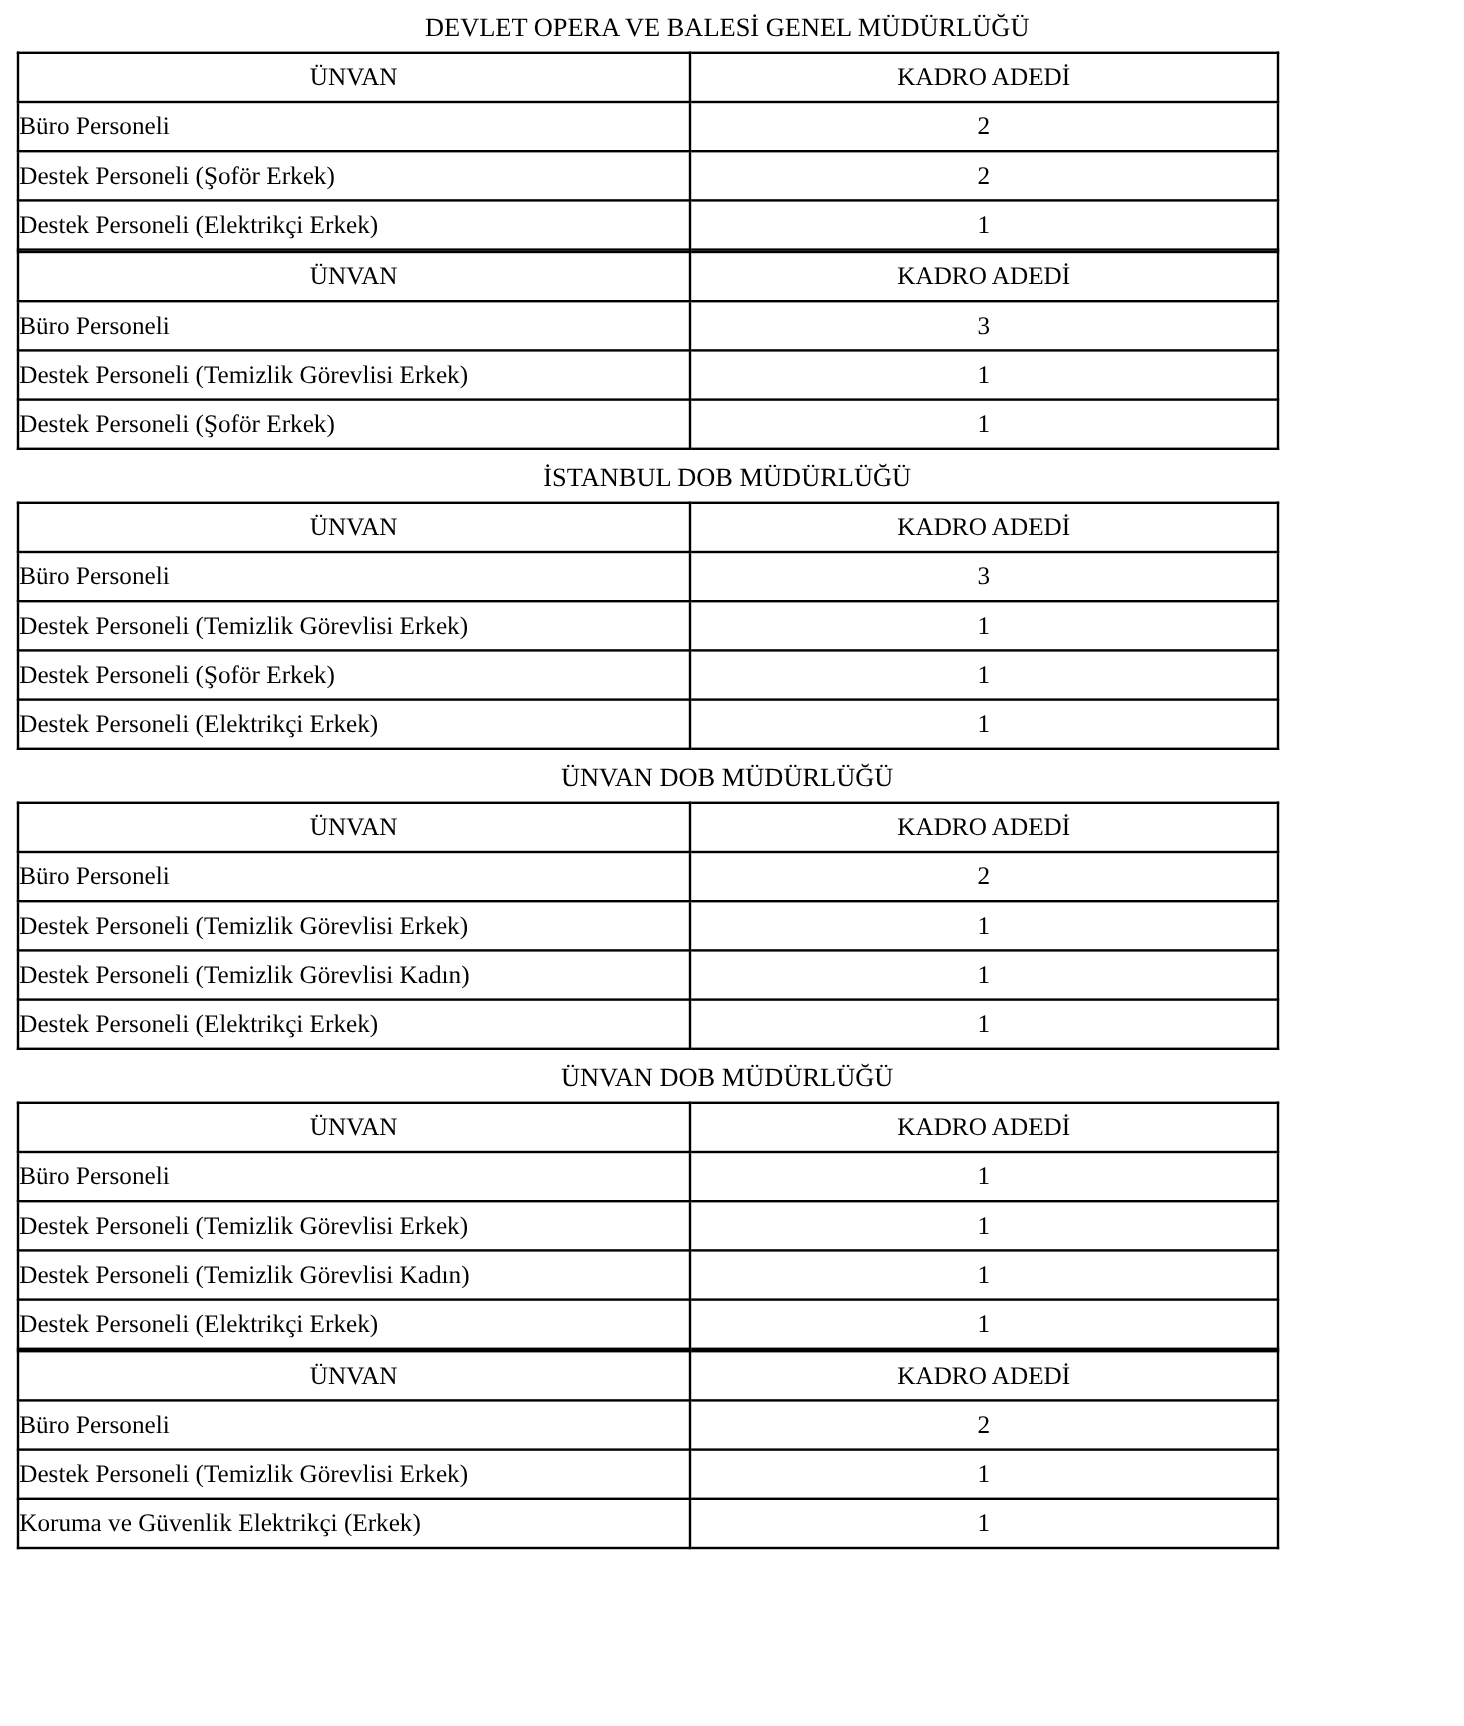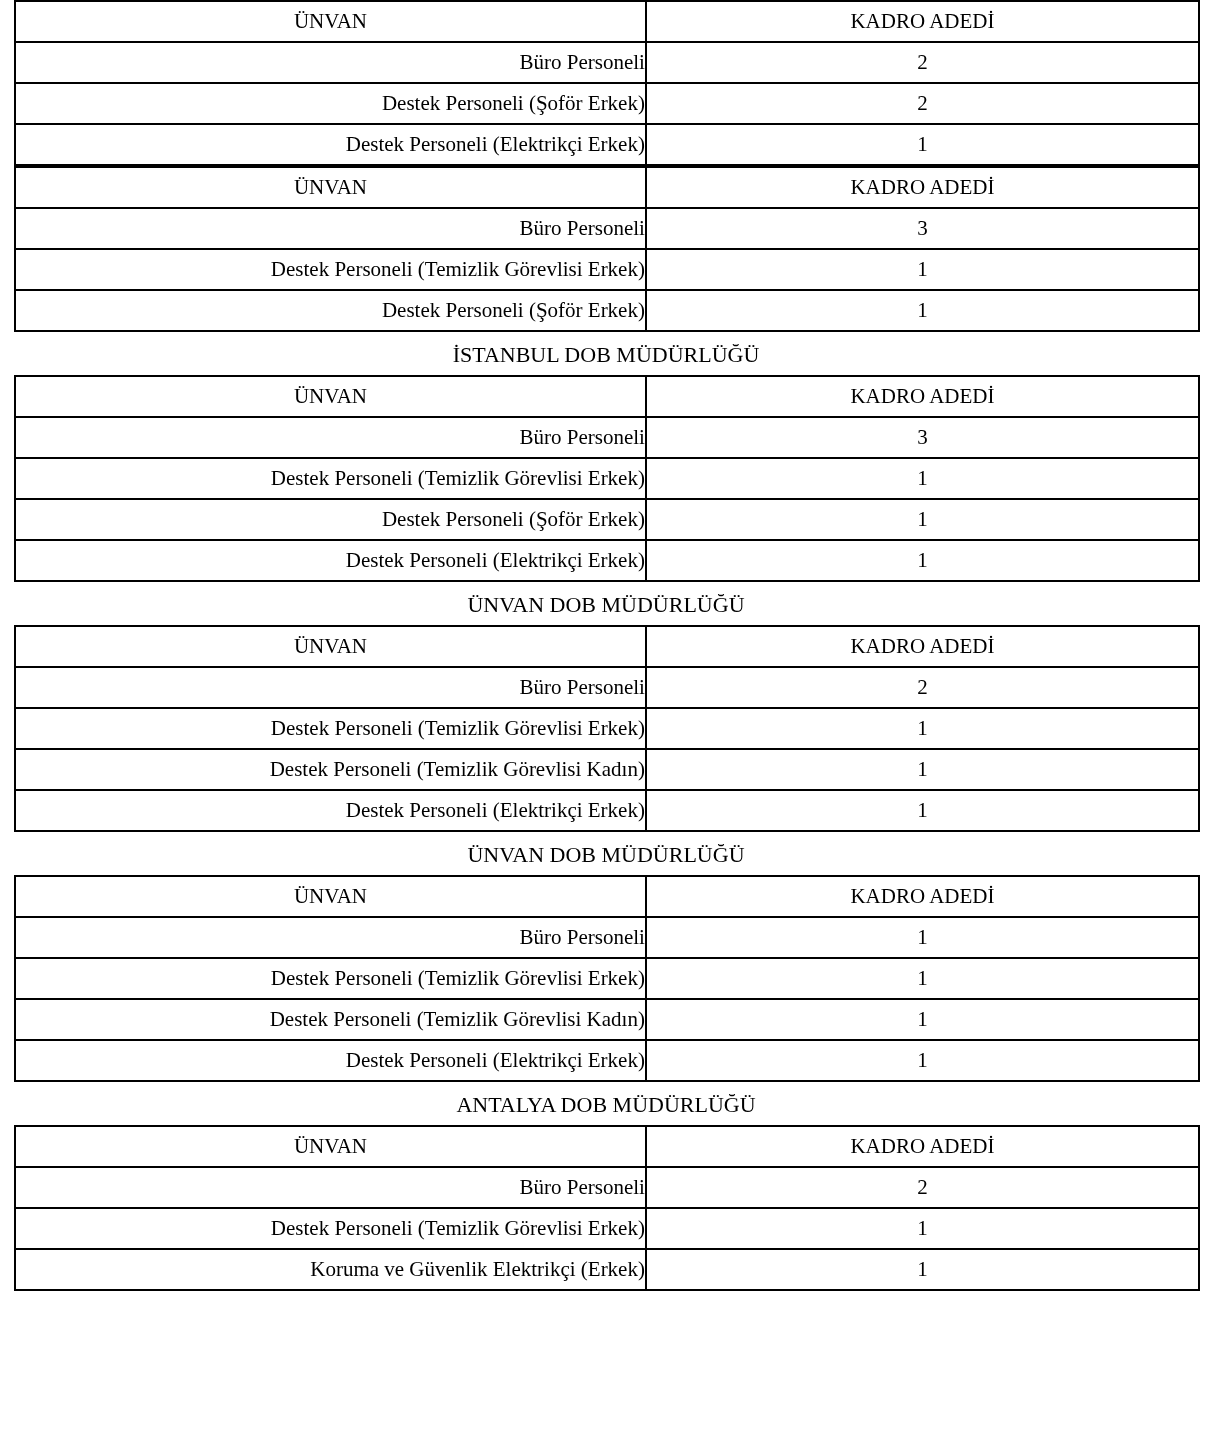--- a/index.html
+++ b/index.html
@@ -22,43 +22,44 @@
     font-size: 22px;
     line-height: 25px;
     margin: 10px 0 8px 0;
     white-space: nowrap;
     
     width: 1192px;
     margin-left: -4px;
   }
   table.kadro-table {
     border-collapse: collapse;
-    width: 1186px;
+    width: 1052px;
     table-layout: fixed;
   }
   table.kadro-table th,
   table.kadro-table td {
     border: 2px solid #000000;
     font-size: 21px;
     font-weight: normal;
     height: 39px;
     padding: 0;
     overflow: hidden;
     white-space: nowrap;
   }
   th.col-unvan { width: 53.3%; text-align: center; }
   th.col-kadro { width: 46.7%; text-align: center; }
-  td.cell-unvan { text-align: right; padding-left: 5px; }
+  td.cell-unvan { text-align: left; padding-left: 5px; }
   td.cell-kadro { text-align: center; }
 </style>
 </head>
 <body>
 
 <div class="doc">
   <section class="section">
+    <div class="section-title">DEVLET OPERA VE BALESİ GENEL MÜDÜRLÜĞÜ</div>
     <table class="kadro-table">
       <thead>
         <tr>
           <th class="col-unvan">ÜNVAN</th>
           <th class="col-kadro">KADRO ADEDİ</th>
         </tr>
       </thead>
       <tbody>
           <tr>
             <td class="cell-unvan">Büro Personeli</td>
@@ -185,21 +186,20 @@
           </tr>
           <tr>
             <td class="cell-unvan">Destek Personeli (Elektrikçi Erkek)</td>
             <td class="cell-kadro">1</td>
           </tr>
         </tbody>
     </table>
   </section>
 
   <section class="section">
-    <div class="section-title">ANTALYA DOB MÜDÜRLÜĞÜ</div>
     <table class="kadro-table">
       <thead>
         <tr>
           <th class="col-unvan">ÜNVAN</th>
           <th class="col-kadro">KADRO ADEDİ</th>
         </tr>
       </thead>
       <tbody>
           <tr>
             <td class="cell-unvan">Büro Personeli</td>

